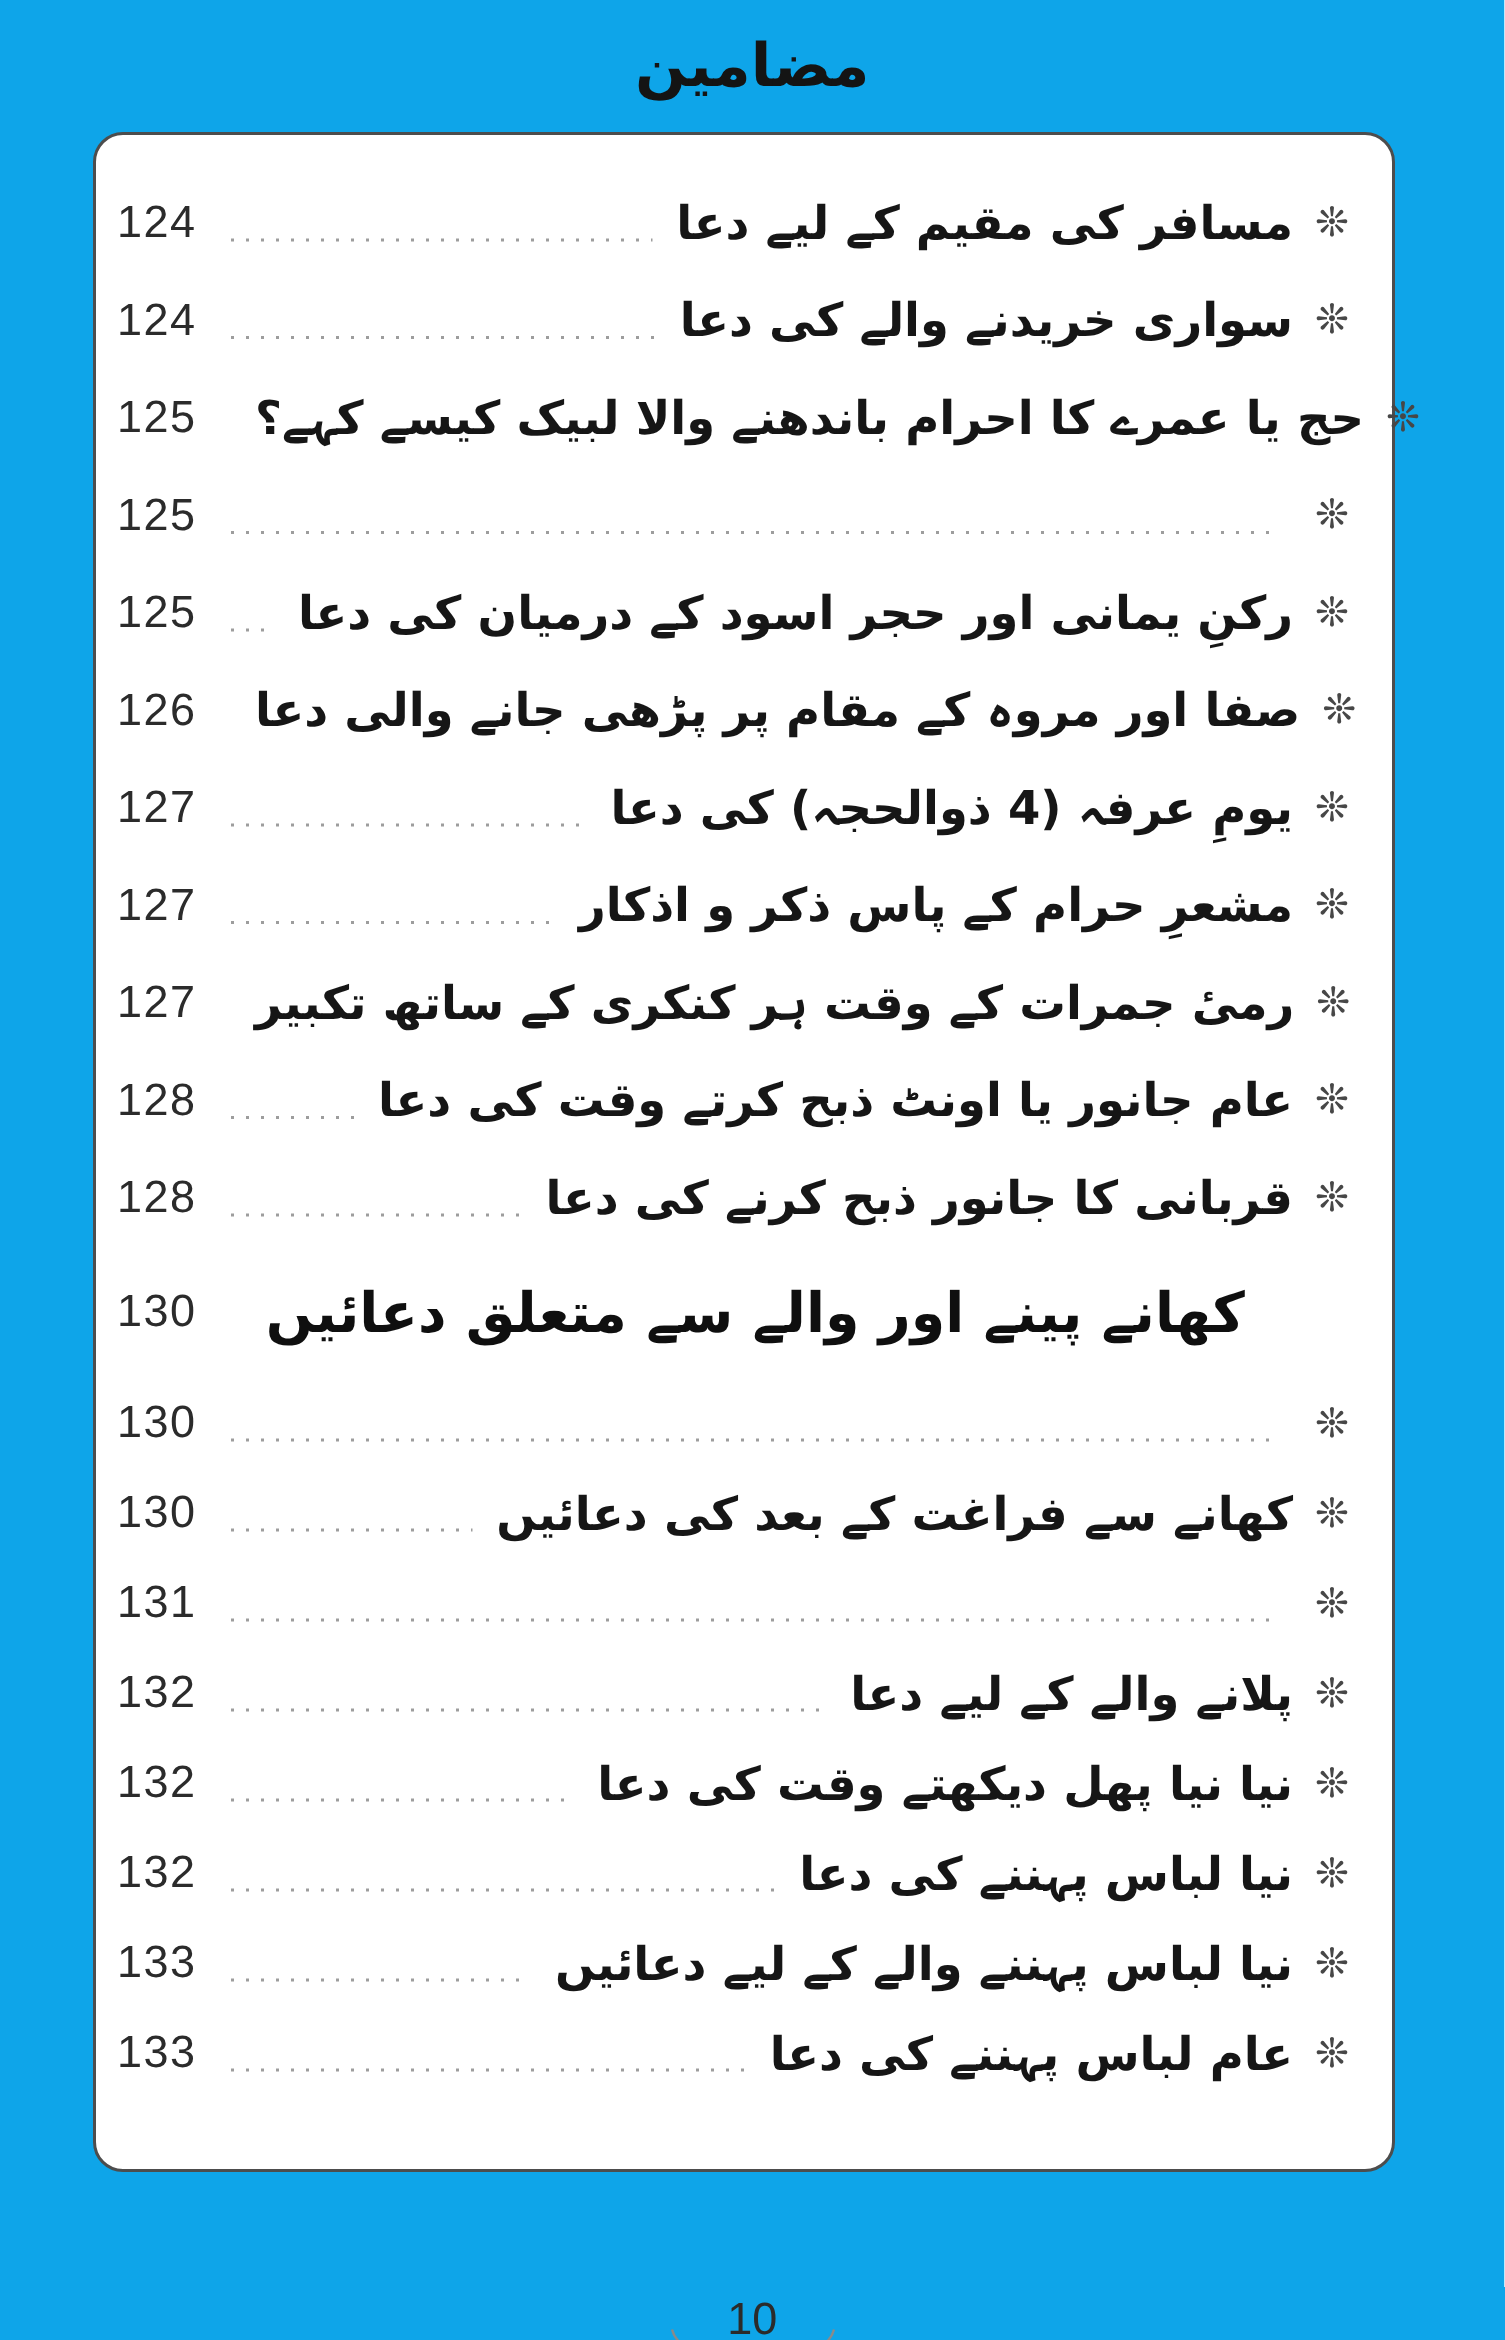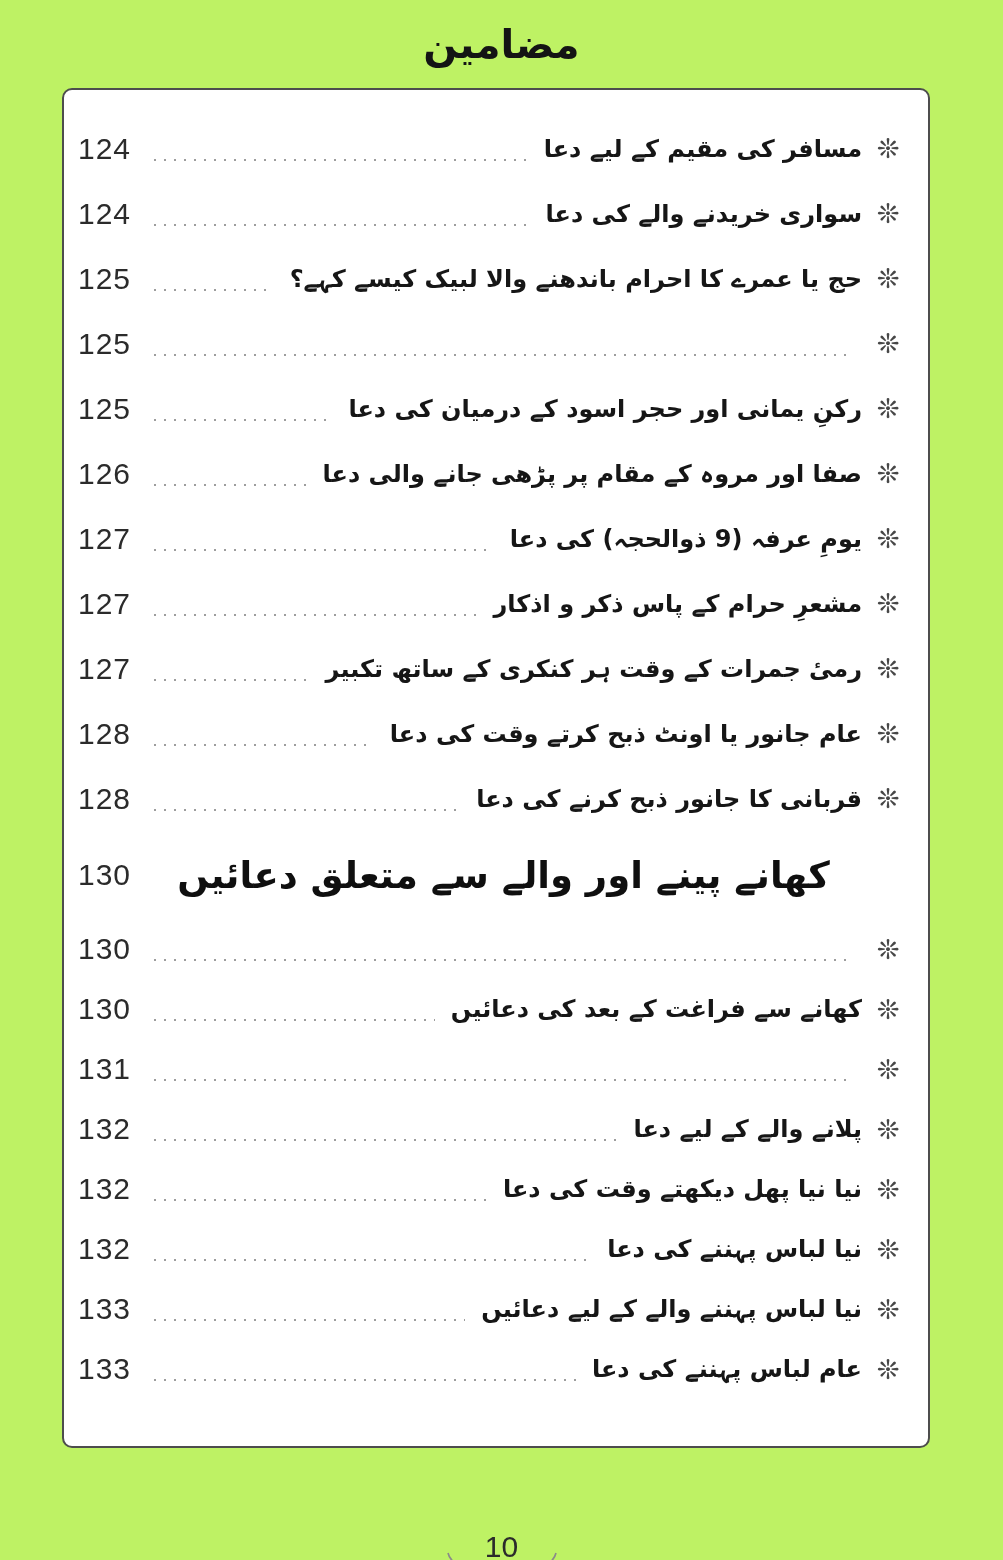--- a/index.html
+++ b/index.html
@@ -9,21 +9,21 @@
     width: 1003px;
     height: 1560px;
     overflow: hidden;
     font-family: "DejaVu Sans", sans-serif;
     color: #1c1c1c;
   }
   .page {
     position: relative;
     width: 1003px;
     height: 1560px;
-    background: #bef264;
+    background: #0ea5e9;
   }
   .page-header {
     height: 88px;
     display: flex;
     align-items: center;
     justify-content: center;
   }
   .page-title {
     font-size: 40px;
     font-weight: bold;
@@ -31,21 +31,21 @@
     color: #141414;
   }
   .toc-box {
     box-sizing: border-box;
     position: absolute;
     left: 62px;
     top: 88px;
     width: 868px;
     height: 1360px;
     border: 2px solid #4d4d4d;
-    border-radius: 10px;
+    border-radius: 20px;
     padding: 26px 0 0 0;
     background: #ffffff;
   }
   .row {
     display: flex;
     align-items: center;
     height: 65px;
     padding: 0 14px 0 14px;
   }
   .row.compact { height: 60px; }
@@ -59,21 +59,21 @@
   }
   .leader {
     flex: 1 1 auto;
     height: 2px;
     margin: 22px 12px 0 6px;
     background-image: repeating-linear-gradient(to right, #9d9d9d 0 2px, transparent 2px 10px);
   }
   .urdu {
     direction: rtl;
     font-weight: bold;
-    font-size: 24px;
+    font-size: 31px;
     white-space: nowrap;
     color: #161616;
   }
   .title { padding-left: 4px; }
   .orn {
     flex: 0 0 52px;
     text-align: center;
     font-size: 27px;
     color: #474747;
     line-height: 1;
@@ -150,21 +150,21 @@
   <div class="row">
     <span class="pagenum">126</span>
     <span class="leader"></span>
     <span class="urdu title" dir="rtl">صفا اور مروہ کے مقام پر پڑھی جانے والی دعا</span>
     <span class="orn">❊</span>
   </div>
 
   <div class="row">
     <span class="pagenum">127</span>
     <span class="leader"></span>
-    <span class="urdu title" dir="rtl">یومِ عرفہ (9 ذوالحجہ) کی دعا</span>
+    <span class="urdu title" dir="rtl">یومِ عرفہ (4 ذوالحجہ) کی دعا</span>
     <span class="orn">❊</span>
   </div>
 
   <div class="row">
     <span class="pagenum">127</span>
     <span class="leader"></span>
     <span class="urdu title" dir="rtl">مشعرِ حرام کے پاس ذکر و اذکار</span>
     <span class="orn">❊</span>
   </div>
 

